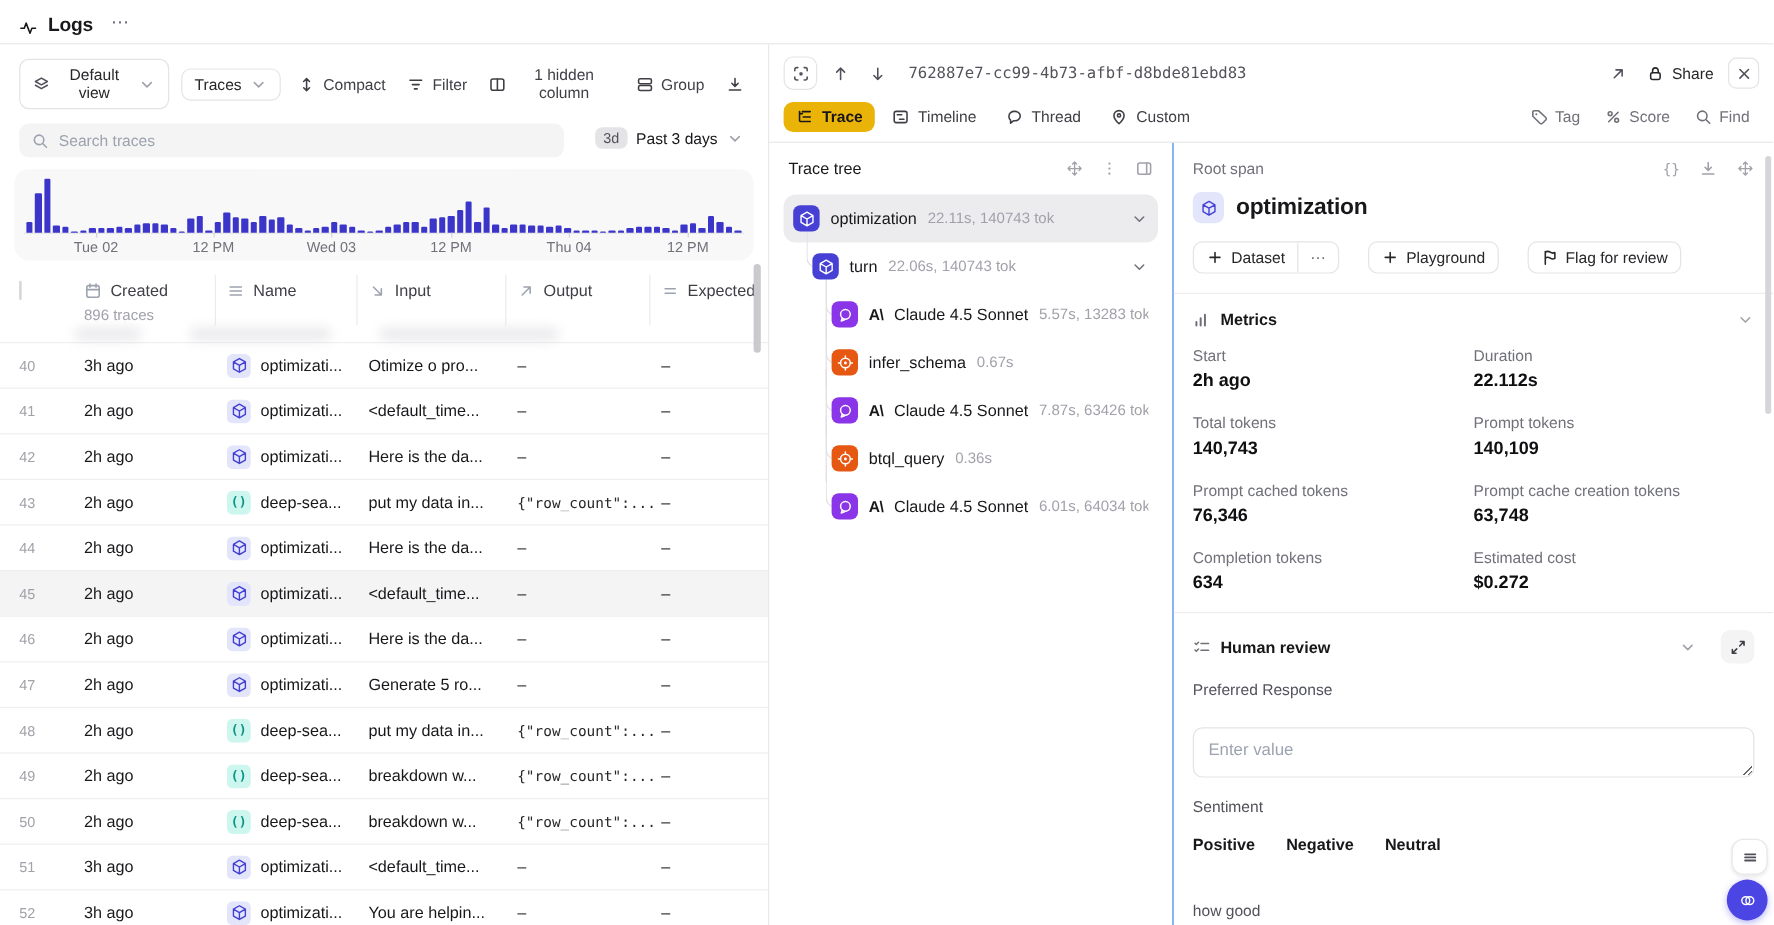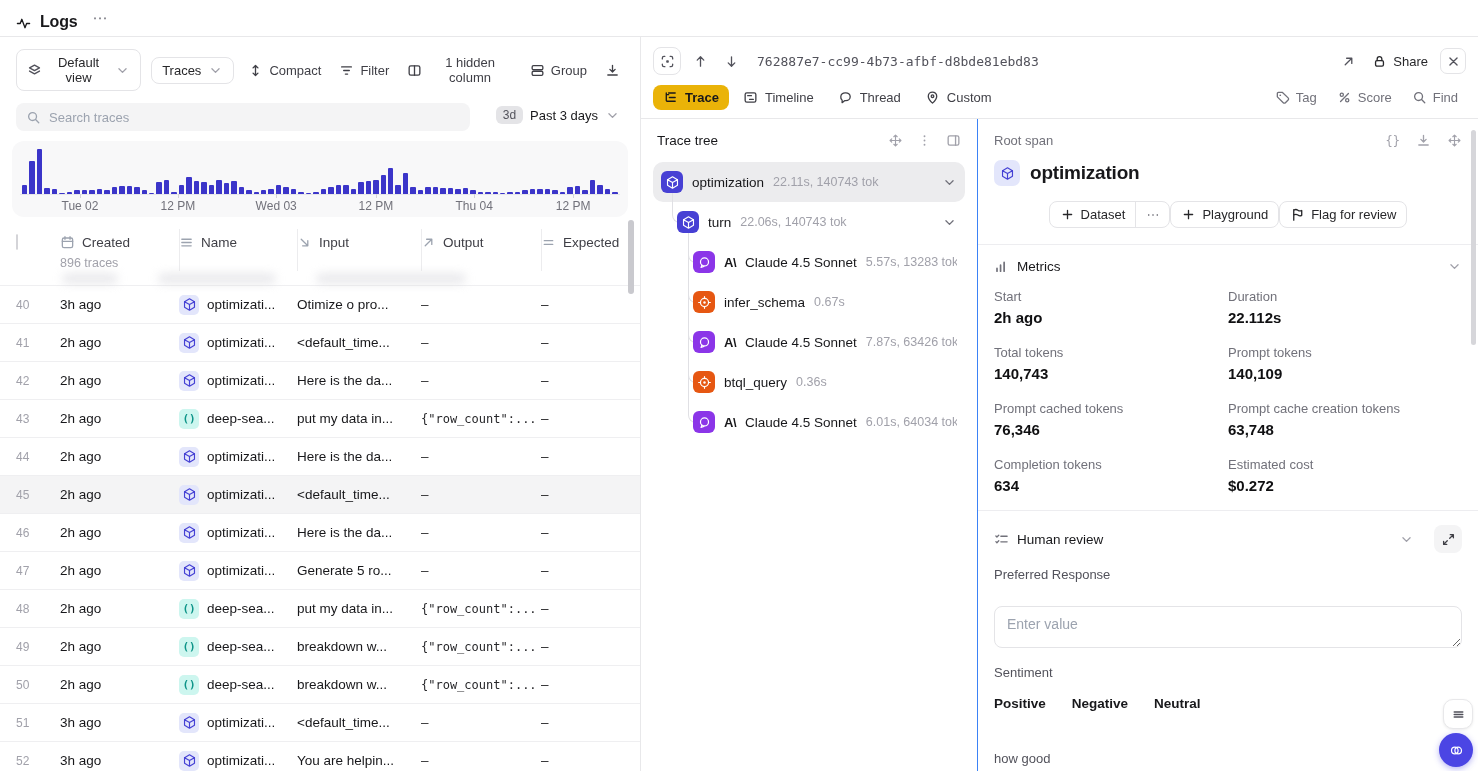--- a/index.html
+++ b/index.html
@@ -44,21 +44,21 @@
   .tbl-col-sep { position:absolute; top:4px; bottom:0; width:1px; background:#ececee; }
   .th { display:flex; align-items:center; gap:7px; color:#3f3f46; font-weight:500; }
   .th .icon { color:#9ca3af; }
   .tbl-sub { color:#a1a1aa; font-size:12.5px; margin-top:6px; }
   .blur-row { display:flex; gap:40px; padding:2px 16px 4px 62px; filter:blur(5px); opacity:.55; height:14px; overflow:hidden; }
   .blur-blob { background:#d9d9de; border-radius:6px; height:11px; }
   .rows { }
   .trow { display:flex; align-items:center; height:38px; border-top:1px solid #efeff1; padding:0 16px; }
   .trow.selected { background:#f4f4f5; }
   .c-num { width:44px; color:#a1a1aa; font-size:12px; flex:none; }
-  .c-created { width:119px; flex:none; color:#18181b; font-size:13.5px; }
+  .c-created { width:119px; flex:none; color:#18181b; font-size:13.5px;margin-left:10px; }
   .c-name { width:118px; flex:none; display:flex; align-items:center; gap:8px; font-size:13.5px; overflow:hidden; white-space:nowrap; }
   .c-input { width:124px; flex:none; font-size:13.5px; overflow:hidden; white-space:nowrap; }
   .c-output { width:120px; flex:none; font-size:13.5px; overflow:hidden; white-space:nowrap; color:#27272a; }
   .c-output.mono { font-family:"DejaVu Sans Mono", monospace; font-size:12px; }
   .c-expected { flex:1; font-size:13.5px; }
   .mini-ic { width:20px; height:20px; border-radius:5px; flex:none; display:flex; align-items:center; justify-content:center; }
   .mini-ic.task { background:#e3e6fb; color:#4440d4; }
   .mini-ic.func { background:#cdf6ef; color:#0d9488; font-family:"DejaVu Sans Mono", monospace; font-size:11px; font-weight:700; }
   .checkbox { width:16px; height:16px; border:1px solid #d4d4d8; border-radius:4px; background:#fff; }
   .lp-scrollthumb { position:absolute; right:6px; top:183px; width:6px; height:74px; background:#c9c9ce; border-radius:3px; }
@@ -103,29 +103,29 @@
   .anthropic-mark { font-weight:700; font-size:13px; color:#18181b; letter-spacing:-.5px; }
 
   .detail-col { flex:1; min-width:0; padding:14px 16px 0; overflow:hidden; }
   .ds-row { display:flex; align-items:center; }
   .ds-label { color:#71717a; font-size:13px; flex:1; }
   .ds-icons { display:flex; align-items:center; gap:16px; color:#a1a1aa; }
   .braces { font-family:"DejaVu Sans Mono", monospace; font-size:12px; color:#a1a1aa; }
   .root-title { display:flex; align-items:center; gap:10px; margin-top:12px; }
   .root-title .big-ic { width:26px; height:26px; border-radius:7px; background:#e3e6fb; color:#4440d4; display:flex; align-items:center; justify-content:center; }
   .root-title h1 { font-size:19px; font-weight:700; letter-spacing:-.2px; }
-  .act-row { display:flex; align-items:center; gap:0; margin-top:15px;justify-content:center; }
+  .act-row { display:flex; align-items:center; gap:24px; margin-top:15px; }
   .bordered { display:flex; align-items:center; gap:6px; border:1px solid #e4e4e7; border-radius:8px; padding:5px 10px; font-weight:500; color:#27272a; background:#fff; }
   .split { display:flex; align-items:stretch; border:1px solid #e4e4e7; border-radius:8px; overflow:hidden; }
   .split > button { display:flex; align-items:center; gap:6px; padding:5px 10px; font-weight:500; color:#27272a; }
   .split > .divider { width:1px; background:#e4e4e7; }
   hr.sep { border:none; border-top:1px solid #ededf0; margin:16px -16px 0; }
   .sec-head { display:flex; align-items:center; gap:8px; margin-top:14px; color:#18181b; }
   .sec-head .sec-ic { color:#71717a; }
-  .sec-head .sec-title { font-weight:400; font-size:13.5px; flex:1; }
+  .sec-head .sec-title { font-weight:700; font-size:13.5px; flex:1; }
   .sec-head .chev { color:#a1a1aa; }
   .metrics-grid { display:grid; grid-template-columns:1fr 1fr; row-gap:19px; margin-top:15px; }
   .metric .m-label { color:#71717a; font-size:13px; }
   .metric .m-value { font-size:15px; font-weight:600; margin-top:5px; color:#101012; }
   .hr-expand { width:28px; height:28px; background:#f4f4f5; border-radius:8px; display:flex; align-items:center; justify-content:center; color:#3f3f46; margin-left:12px; }
   .field-label { color:#52525b; font-size:13px; margin-top:14px; }
   textarea.val { width:100%; height:42px; margin-top:24px; border:1px solid #e4e4e7; border-radius:8px; padding:9px 12px; font-family:inherit; font-size:14px; resize:vertical; color:#18181b; outline:none; }
   textarea.val::placeholder { color:#9ca3af; }
   .sent-row { display:flex; align-items:center; gap:26px; margin-top:12px; }
   .sent-btn { font-weight:600; font-size:13.5px; color:#18181b; padding:4px 0; }

